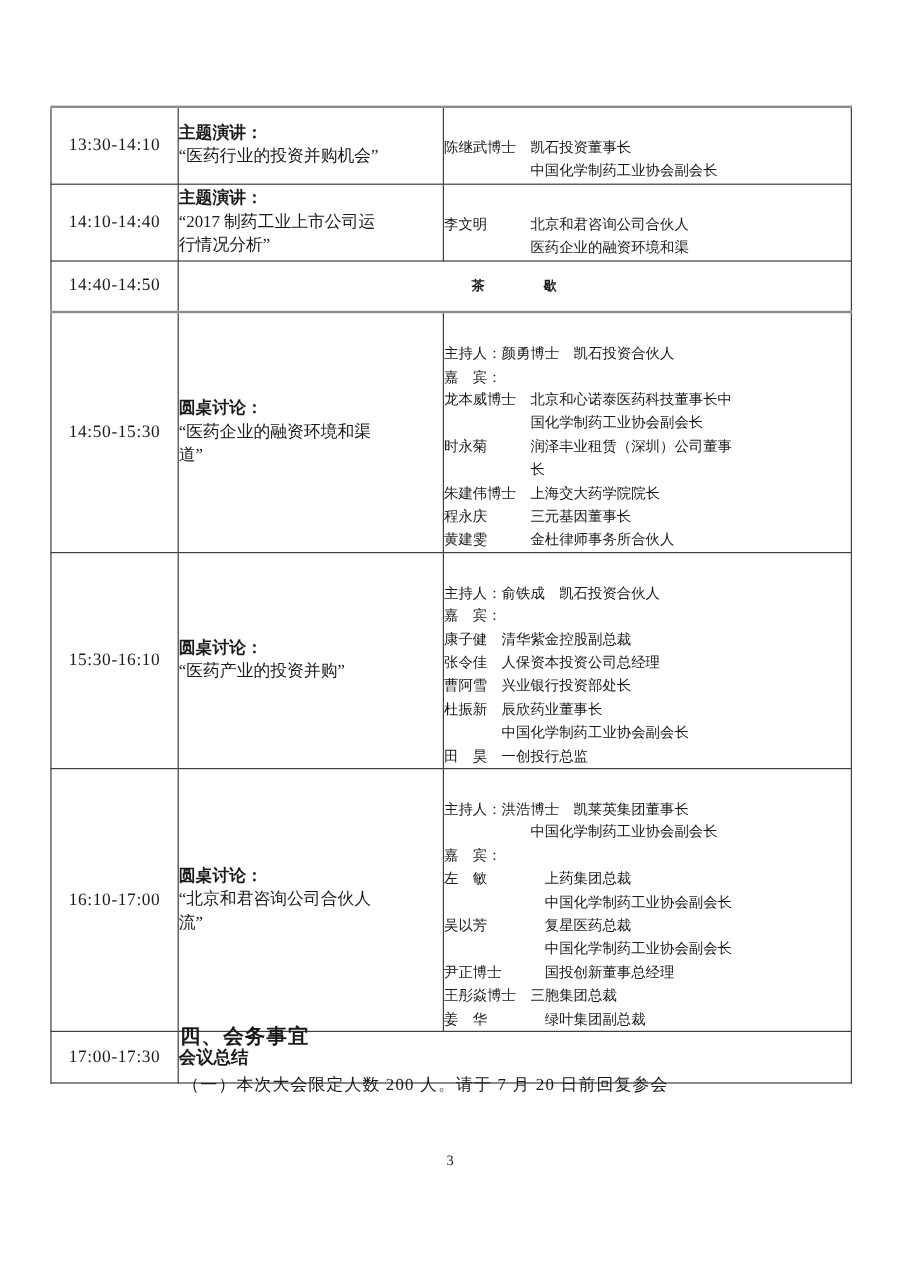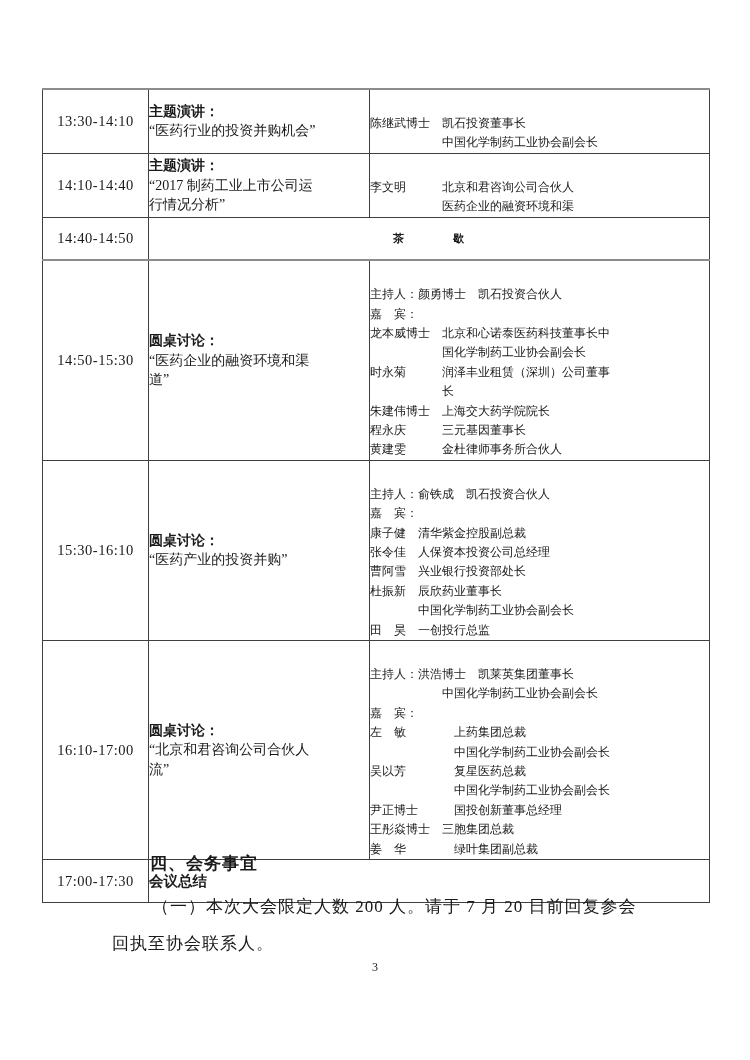--- a/index.html
+++ b/index.html
@@ -30,21 +30,21 @@
   .speakers-text{font-size:12px;line-height:19.4px;white-space:pre-wrap;margin-top:24px;}
   td.tea{text-align:center;font-weight:bold;font-size:11px;letter-spacing:1px;}
   td.summary{font-weight:bold;font-size:14.5px;padding-left:7px;}
 
   .sec-heading{
     position:absolute;left:150px;top:852px;
     font-size:17px;font-weight:bold;letter-spacing:1px;text-align:center;
   }
   .para-line1{
     position:absolute;left:152px;top:895px;
-    font-size:17px;letter-spacing:1px;white-space:nowrap;
+    font-size:14px;letter-spacing:1px;white-space:nowrap;
   }
   .para-line2{
     position:absolute;left:112px;top:932px;
     font-size:17px;letter-spacing:1px;white-space:nowrap;
   }
   .page-number{
     position:absolute;left:0;top:960px;width:750px;
     text-align:center;font-size:12px;
   }
 </style>
@@ -145,16 +145,15 @@
     </tr>
     <tr style="height:43px">
       <td class="time">17:00-17:30</td>
       <td class="summary" colspan="2">会议总结</td>
     </tr>
   </tbody>
     </table>
 
   <div class="sec-heading">四、会务事宜</div>
   <div class="para-line1">（一）本次大会限定人数 200 人。请于 7 月 20 日前回复参会</div>
-  <div class="para-line2">回执至协会联系人。</div>
   <div class="page-number">3</div>
 
 </div>
 
 </body></html>

